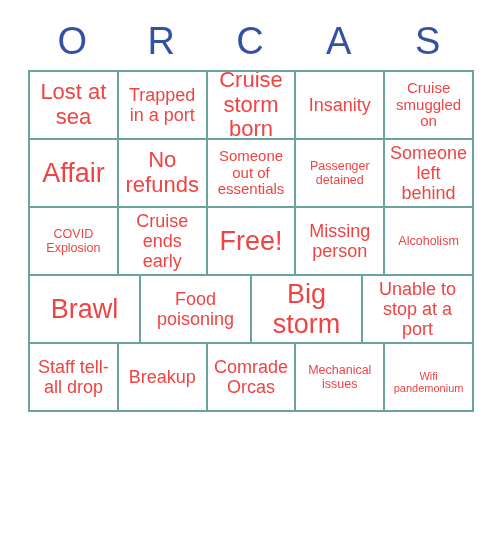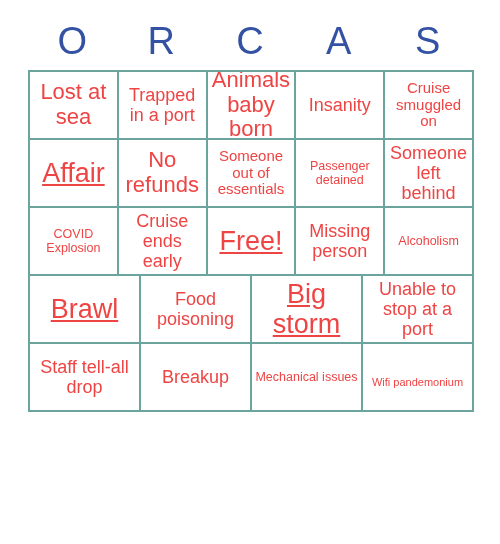--- a/index.html
+++ b/index.html
@@ -62,21 +62,21 @@
     overflow: hidden;
     background: #ffffff;
   }
   .bingo-cell .cell-text {
     display: block;
     width: 100%;
     line-height: 1.12;
     word-wrap: break-word;
   }
   
-  .fs-xl .cell-text { font-size: 27px; text-decoration: underline; }
+  .fs-xl .cell-text { font-size: 27px; }
   .fs-lg .cell-text { font-size: 22px; }
   .fs-md .cell-text { font-size: 18px; }
   .fs-sm .cell-text { font-size: 15px; }
   .fs-xs .cell-text { font-size: 12.5px; }
   .fs-xxs .cell-text { font-size: 11px; margin-top: 10px; }
 </style>
 </head>
 <body>
 
 <div id="bingo-card">
@@ -92,21 +92,21 @@
   <div id="grid">
 
     <div class="bingo-row">
       <div class="bingo-cell fs-lg">
           <span class="cell-text">Lost at sea</span>
         </div>
       <div class="bingo-cell fs-md">
           <span class="cell-text">Trapped in a port</span>
         </div>
       <div class="bingo-cell fs-lg">
-          <span class="cell-text">Animals baby born</span>
+          <span class="cell-text">Cruise storm born</span>
         </div>
       <div class="bingo-cell fs-md">
           <span class="cell-text">Insanity</span>
         </div>
       <div class="bingo-cell fs-sm">
           <span class="cell-text">Cruise smuggled on</span>
         </div>
     </div>
 
     <div class="bingo-row">
@@ -160,20 +160,23 @@
         </div>
     </div>
 
     <div class="bingo-row">
       <div class="bingo-cell fs-md">
           <span class="cell-text">Staff tell-all drop</span>
         </div>
       <div class="bingo-cell fs-md">
           <span class="cell-text">Breakup</span>
         </div>
+      <div class="bingo-cell fs-md">
+          <span class="cell-text">Comrade Orcas</span>
+        </div>
       <div class="bingo-cell fs-xs">
           <span class="cell-text">Mechanical issues</span>
         </div>
       <div class="bingo-cell fs-xxs">
           <span class="cell-text">Wifi pandemonium</span>
         </div>
     </div>
 
   </div>
 </div>

